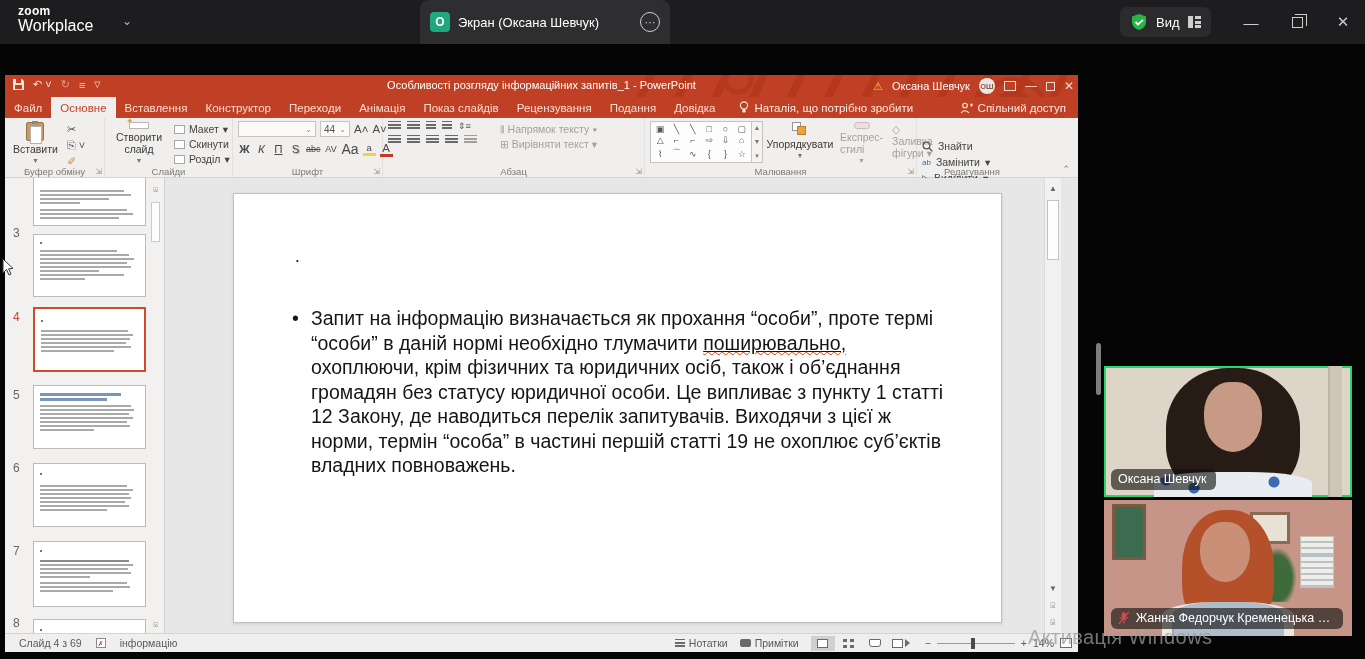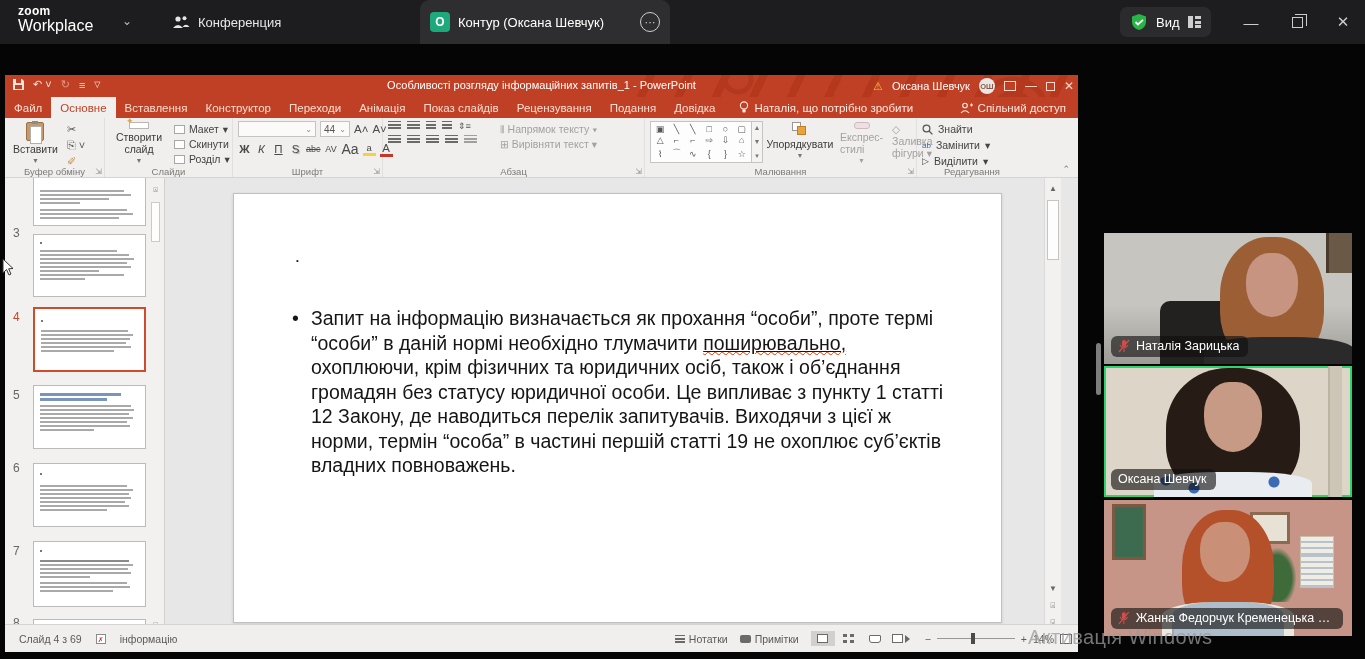--- a/index.html
+++ b/index.html
@@ -109,21 +109,21 @@
                  padding-left:19px; }
   .slide .body .bul { position:absolute; left:0; top:0; }
   .uword { text-decoration:underline; }
   .uword .wav { text-decoration:underline wavy #d83b01; text-decoration-thickness:1px; }
   .canvas-scroll { position:absolute; right:0; top:0; bottom:0; width:17px; background:#f2f1f0; border-left:1px solid #dddbd9;
                    font-size:8px; color:#666; }
   .cs-btn { position:absolute; left:0; right:0; text-align:center; }
   .cs-thumb { position:absolute; left:2px; top:22px; width:12px; height:60px; background:#fdfdfd; border:1px solid #c6c4c2; }
 
   
-  .statusbar { position:absolute; left:0; bottom:0; right:0; height:28px; background:#f1efed; border-top:1px solid #d6d4d2;
+  .statusbar { position:absolute; left:0; bottom:0; right:0; height:19px; background:#f1efed; border-top:1px solid #d6d4d2;
                display:flex; align-items:center; font-size:10.5px; color:#5a5a5a; }
   .sb-item { margin-left:14px; display:flex; align-items:center; gap:4px; }
   .spell-ic { display:inline-block; width:10px; height:10px; border:1px solid #8a8a8a; background:#fff; position:relative; font-size:7px; color:#b33; text-align:center; line-height:9px; }
   .sb-right { margin-left:auto; display:flex; align-items:center; gap:12px; margin-right:6px; }
   .viewbtns { display:flex; gap:2px; }
   .vbtn { width:24px; height:15px; display:flex; align-items:center; justify-content:center; }
   .vbtn.active { background:#d2d0ce; }
   .v-ic { width:11px; height:9px; border:1px solid #6a6a6a; position:relative; background:#fff; }
   .v-sorter { width:11px; height:9px; background:
       linear-gradient(#6a6a6a,#6a6a6a) 0 0/4px 3px no-repeat, linear-gradient(#6a6a6a,#6a6a6a) 7px 0/4px 3px no-repeat,
@@ -159,32 +159,23 @@
 <body>
 
 <div class="stage">
 
   <div class="zoombar">
     <div class="zlogo">
       <div class="z1">zoom</div>
       <div class="z2">Workplace</div>
     </div>
     <div class="zchev">⌄</div>
-    <div class="ztab-meet">
-      <svg width="18" height="14" viewBox="0 0 18 14">
-        <circle cx="6" cy="4" r="2.6" fill="#e6e6e6"></circle>
-          <circle cx="12.5" cy="3.2" r="2" fill="#e6e6e6"></circle>
-        <path d="M1 13 q5 -6 10 0 z" fill="#e6e6e6"></path>
-          <path d="M10.5 12 q3.5 -4.5 7 0 z" fill="#e6e6e6"></path>
-      </svg>
-      <span>Конференция</span>
-    </div>
     <div class="ztab-screen">
       <span class="obadge">O</span>
-      <span>Контур (Оксана Шевчук)</span>
+      <span>Экран (Оксана Шевчук)</span>
       <span class="ellipsis-circ">⋯</span>
     </div>
     <div class="view-pill">
       <svg width="18" height="18" viewBox="0 0 18 18">
         <path d="M9 1 L16 3.5 V9 c0 4.5-3.5 7-7 8 c-3.5-1-7-3.5-7-8 V3.5 Z" fill="#28b446"></path>
         <path d="M5.5 9 l2.4 2.4 L13 6.8" stroke="#fff" stroke-width="1.8" fill="none"></path>
       </svg>
       <span>Вид</span>
       <span class="layout-ic">
         <i style="left:0;top:0;width:5px;height:12px;"></i>
@@ -386,21 +377,21 @@
         <div class="minicol disabledtxt" style="font-size:10.5px;gap:18px;">
           <span>◇ <span>Заливка фігури</span> ▾</span>
           <span>▱ <span>Контур фігури</span> ▾</span>
           <span>◎ <span>Ефекти для фігур</span> ▾</span>
         </div>
         <div class="glabel">Малювання</div>
         <div class="dlg">⇲</div>
       </div>
 
       <div class="rg" style="width:110px;border-right:none;">
-        <div class="minicol" style="font-size:10.5px;gap:4px;">
+        <div class="minicol" style="font-size:10.5px;gap:4px;margin-top:17px;">
           <span class="editrow">
             <svg width="11" height="11" viewBox="0 0 11 11">
               <circle cx="4.5" cy="4.5" r="3.4" fill="none" stroke="#555" stroke-width="1.2"></circle>
                 <line x1="7" y1="7" x2="10.4" y2="10.4" stroke="#555" stroke-width="1.3"></line>
             </svg>
             <span>Знайти</span>
             </span>
           <span class="editrow"><span style="font-size:8px;color:#3a6aa0;">ab</span><span>Замінити</span> ▾</span>
           <span class="editrow"><span style="font-size:9px;">▷</span><span>Виділити</span> ▾</span>
         </div>
@@ -558,38 +549,20 @@
           <span>14%</span>
           <span class="fit-ic"></span>
         </div>
       </div>
     </div>
   </div>
 
   <div class="sidebar">
 
 
-    <div class="tile" style="top:233px;height:131px;background:linear-gradient(#c7c5c0 55%,#9d9b96);">
-      <div style="position:absolute;right:0;top:0;width:26px;height:40px;background:#6b5948;border-left:3px solid #4a3a2c;"></div>
-      <div style="position:absolute;left:56px;top:68px;width:80px;height:64px;background:#23211f;border-radius:10px 10px 0 0;"></div>
-      <div class="person" style="left:90px;top:4px;width:160px;height:128px;">
-        <div class="hair" style="left:26px;top:0;width:104px;height:126px;background:#9c5f35;"></div>
-        <div class="face" style="left:52px;top:16px;width:52px;height:64px;background:#c69480;"></div>
-        <div class="torso" style="left:10px;top:100px;width:150px;height:32px;background:#2a2a2a;"></div>
-      </div>
-      <div class="namechip">
-        <svg width="12" height="14" viewBox="0 0 12 14">
-          <rect x="4" y="1" width="4" height="7" rx="2" fill="#d84b4b"></rect>
-            <path d="M2 6 q4 6 8 0" fill="none" stroke="#d84b4b" stroke-width="1.2"></path>
-          <line x1="6" y1="10" x2="6" y2="13" stroke="#d84b4b" stroke-width="1.2"></line>
-            <line x1="1" y1="13" x2="11" y2="1" stroke="#d84b4b" stroke-width="1.3"></line>
-        </svg>
-        <span class="nm">Наталія Зарицька</span>
-      </div>
-    </div>
 
     <div class="tile speaking" style="top:366px;height:131px;background:#ddd6c8;">
       <div style="position:absolute;right:10px;top:0;width:14px;height:131px;background:#cdc6b6;border-left:2px solid #bdb5a4;"></div>
       <div class="person" style="left:44px;top:2px;width:170px;height:130px;">
         <div class="hair" style="left:18px;top:0;width:134px;height:130px;background:#261c15;"></div>
         <div class="face" style="left:56px;top:14px;width:58px;height:70px;background:#c79a85;"></div>
         <div class="torso" style="left:6px;top:104px;width:158px;height:28px;
              background:radial-gradient(circle at 12px 8px,#3b6bb5 5px,transparent 6px),radial-gradient(circle at 40px 16px,#3b6bb5 5px,transparent 6px),
              radial-gradient(circle at 120px 10px,#3b6bb5 5px,transparent 6px),#e9edf2;"></div>
       </div>

